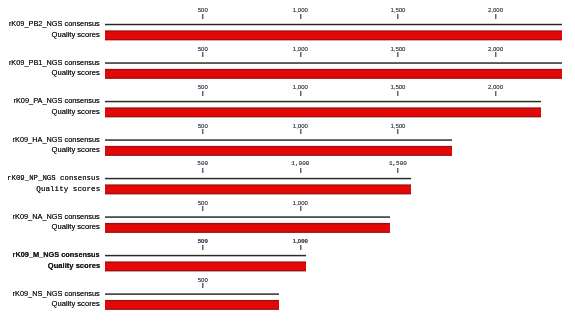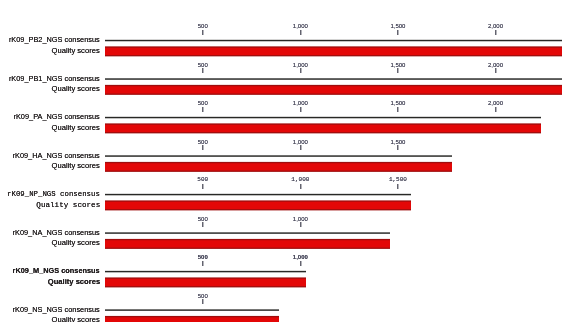--- a/index.html
+++ b/index.html
@@ -1,21 +1,21 @@
 <!DOCTYPE html>
 <html><head>
 <meta charset="utf-8">
 <title>NGS consensus coverage tracks</title>
 <style>
   html,body{margin:0;padding:0;}
   body{width:575px;height:322px;background:#ffffff;
        font-family:"Liberation Sans","DejaVu Sans",sans-serif;
        -webkit-font-smoothing:antialiased;overflow:hidden;}
   #chart{position:relative;width:575px;height:269px;
-         backface-visibility:hidden;margin-top:16px;}
+         backface-visibility:hidden;}
 
   
   .track{position:absolute;left:0;width:575px;height:38.4px;}
 
   .axis{position:absolute;left:0;top:0;width:575px;height:25px;}
 
   .tick-label{position:absolute;width:40px;font-size:6px;line-height:6px;
               color:#4e4e60;text-align:center;white-space:nowrap;
               text-shadow:0 0 0.45px #4e4e60;
               transform:translateZ(0);-webkit-font-smoothing:antialiased;}

